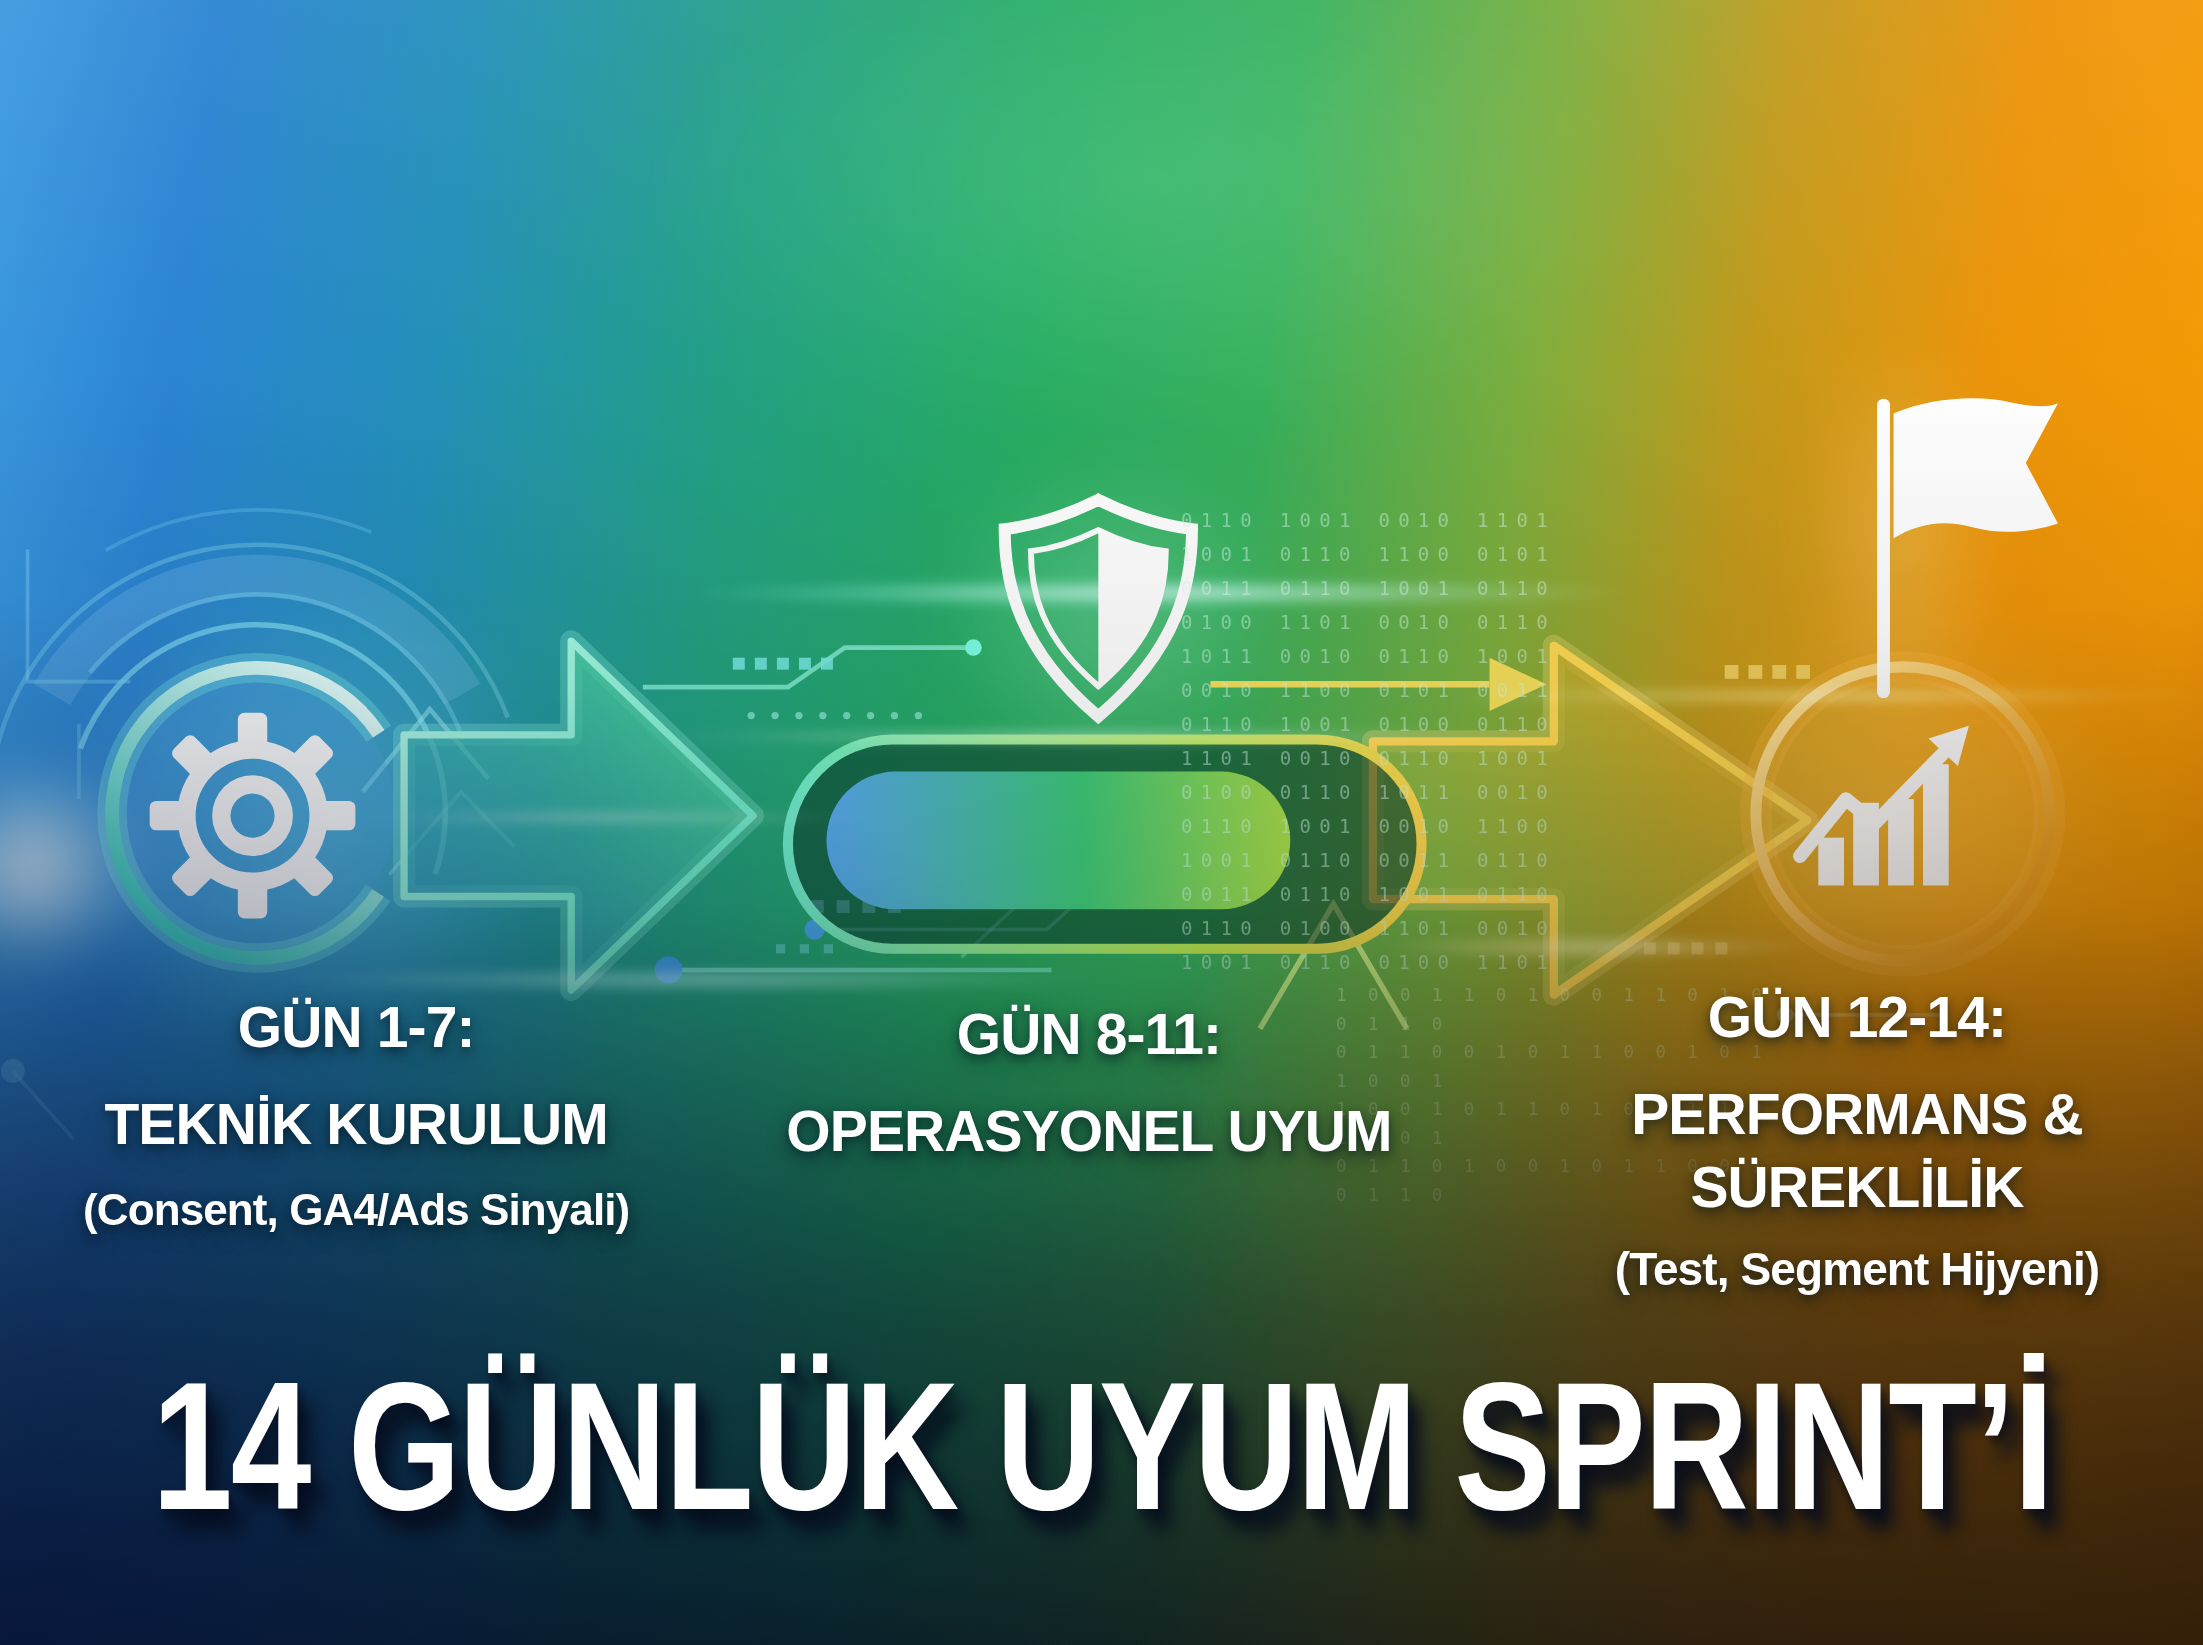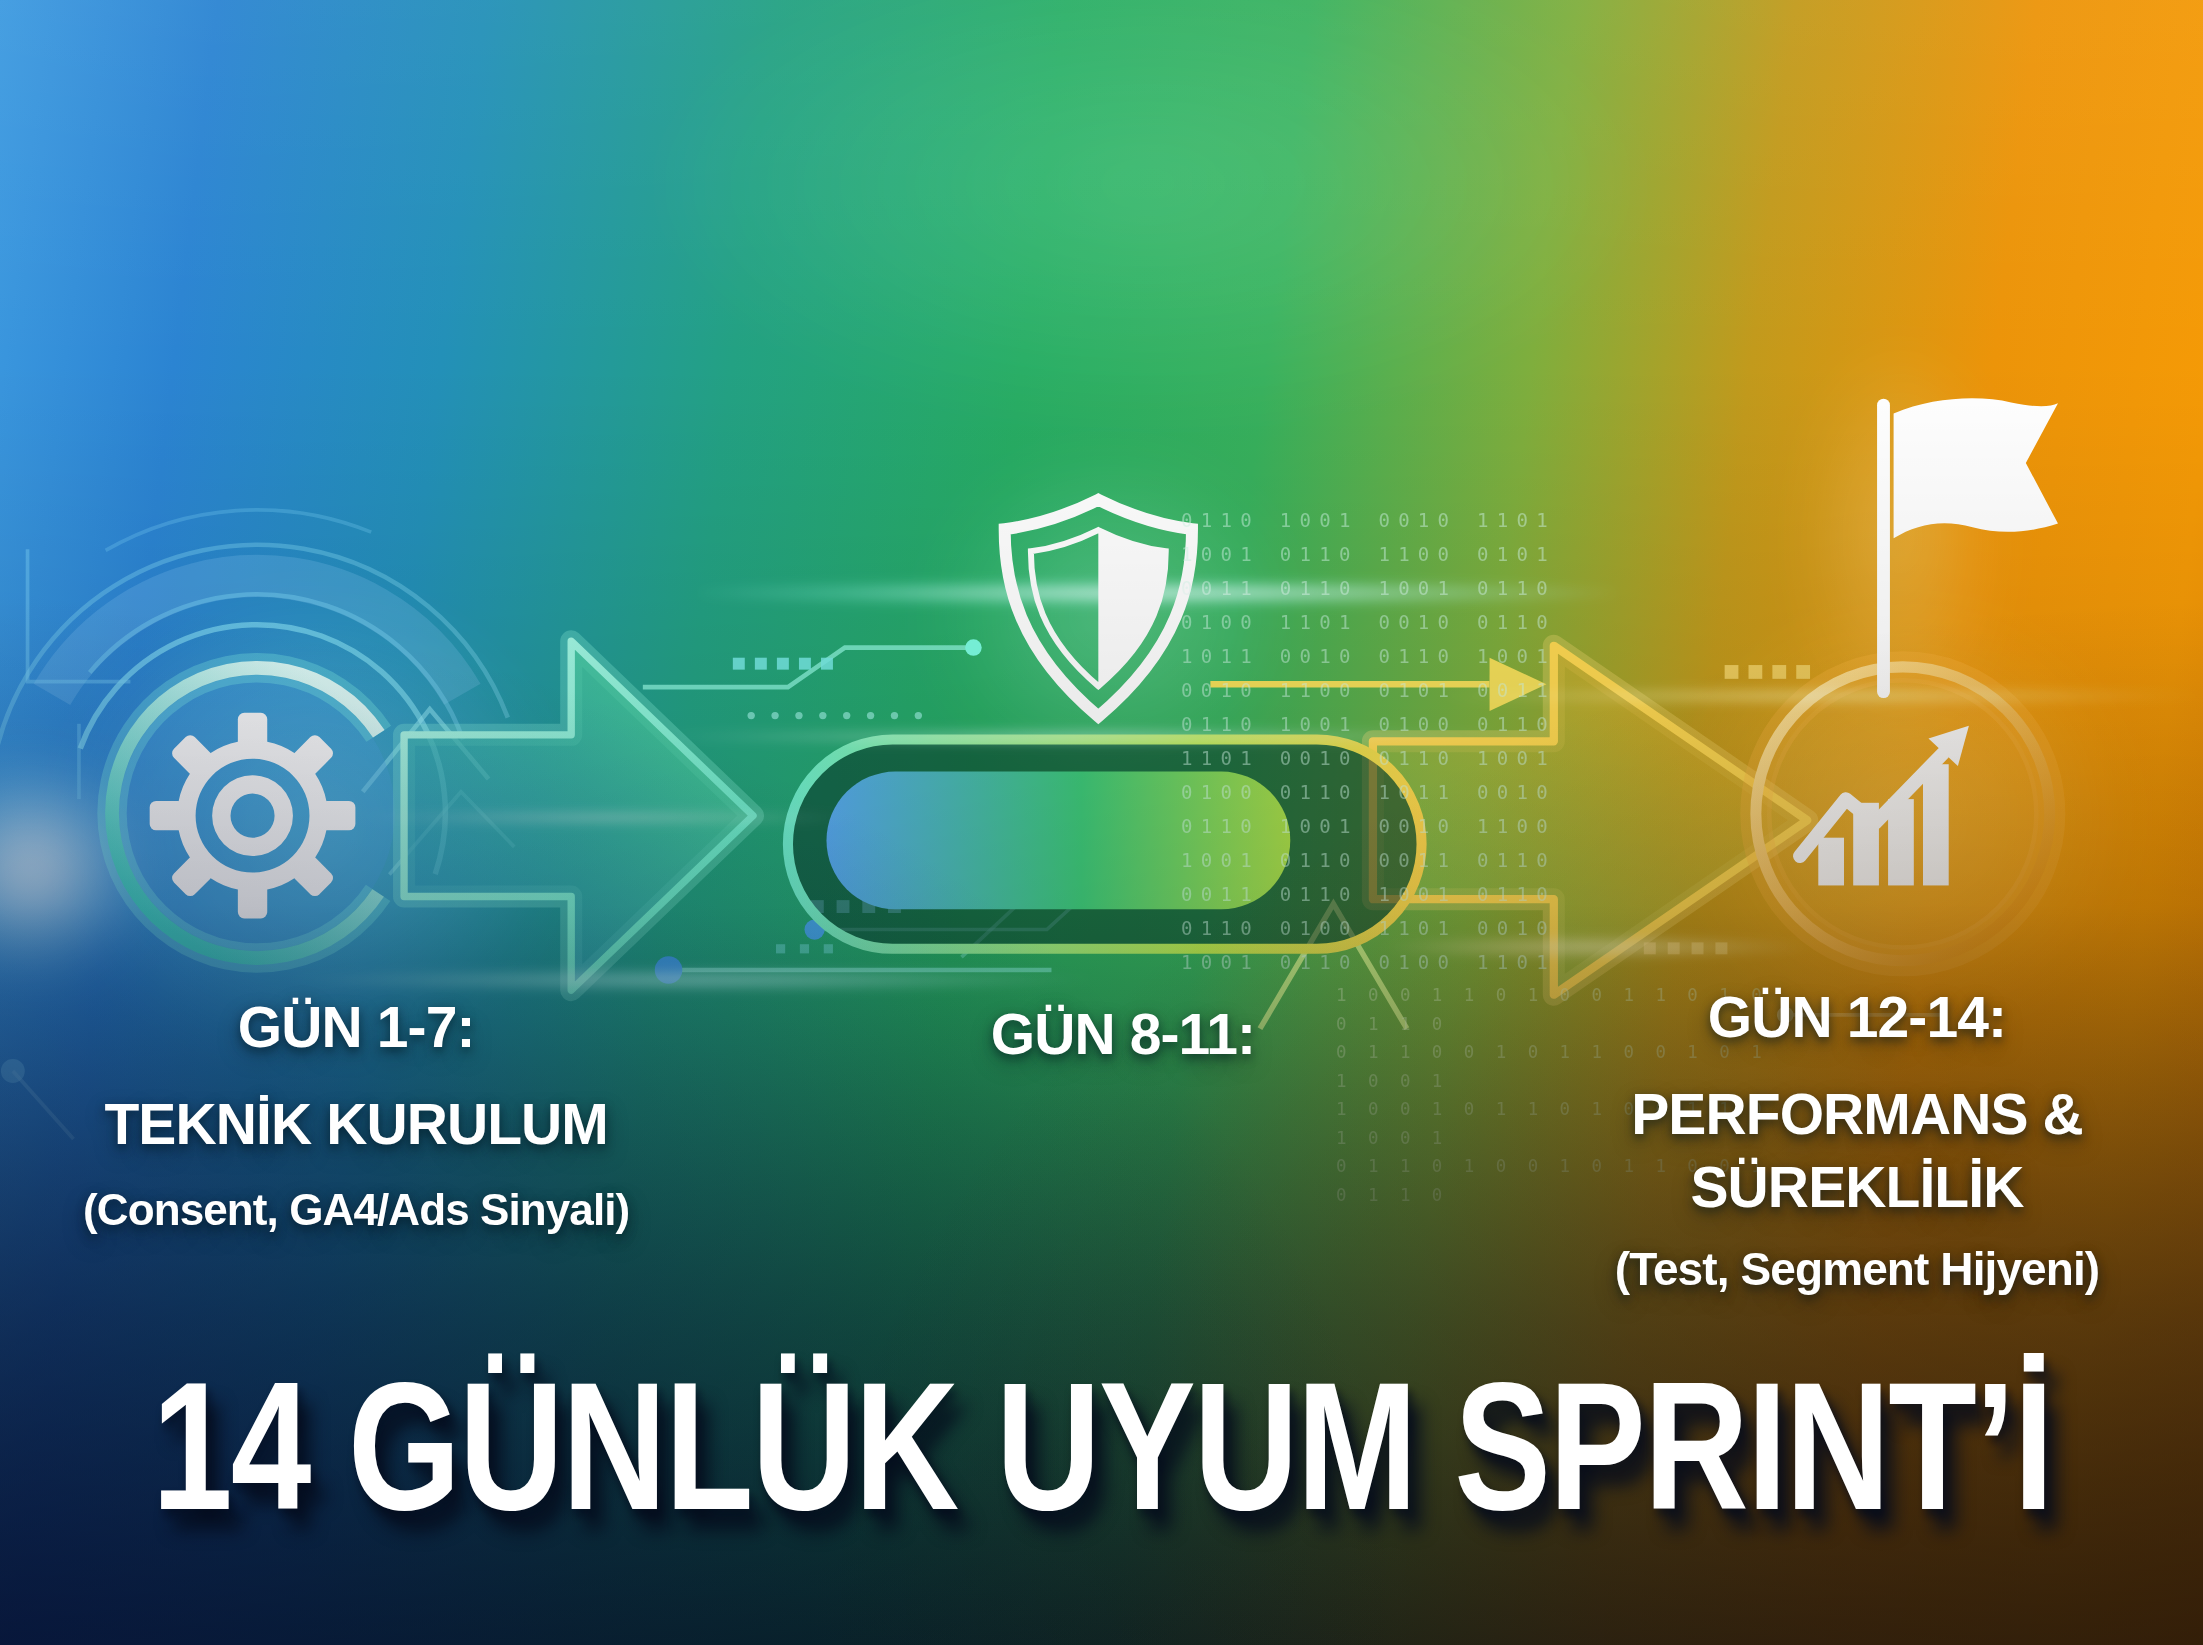--- a/index.html
+++ b/index.html
@@ -245,22 +245,23 @@
   <div class="abs streak" style="left:1377px;top:935px;width:441px;height:24px;background:radial-gradient(ellipse,rgba(255,245,180,.65),transparent 70%);"></div>
 
   <div class="abs vignette"></div>
 
   <div class="abs stage" style="left:-1.8px;top:994px;">
     <div class="day">GÜN 1-7:</div>
     <div class="title">TEKNİK KURULUM</div>
     <div class="sub">(Consent, GA4/Ads Sinyali)</div>
   </div>
 
-  <div class="abs stage" style="left:765px;top:1001px;">
+  <div class="abs stage" style="left:731px;top:1001px;">
     <div class="day">GÜN 8-11:</div>
+    <div class="title">OPERASYONEL UYUM</div>
   </div>
 
   <div class="abs stage" style="left:1499px;top:984px;">
     <div class="day">GÜN 12-14:</div>
     <div class="title">PERFORMANS &amp;</div>
     <div class="title2">SÜREKLİLİK</div>
     <div class="sub" style="font-size:46px;margin-top:22px;">(Test, Segment Hijyeni)</div>
   </div>
 
   <div class="abs footer-title">14 GÜNLÜK UYUM SPRINT’İ</div>

